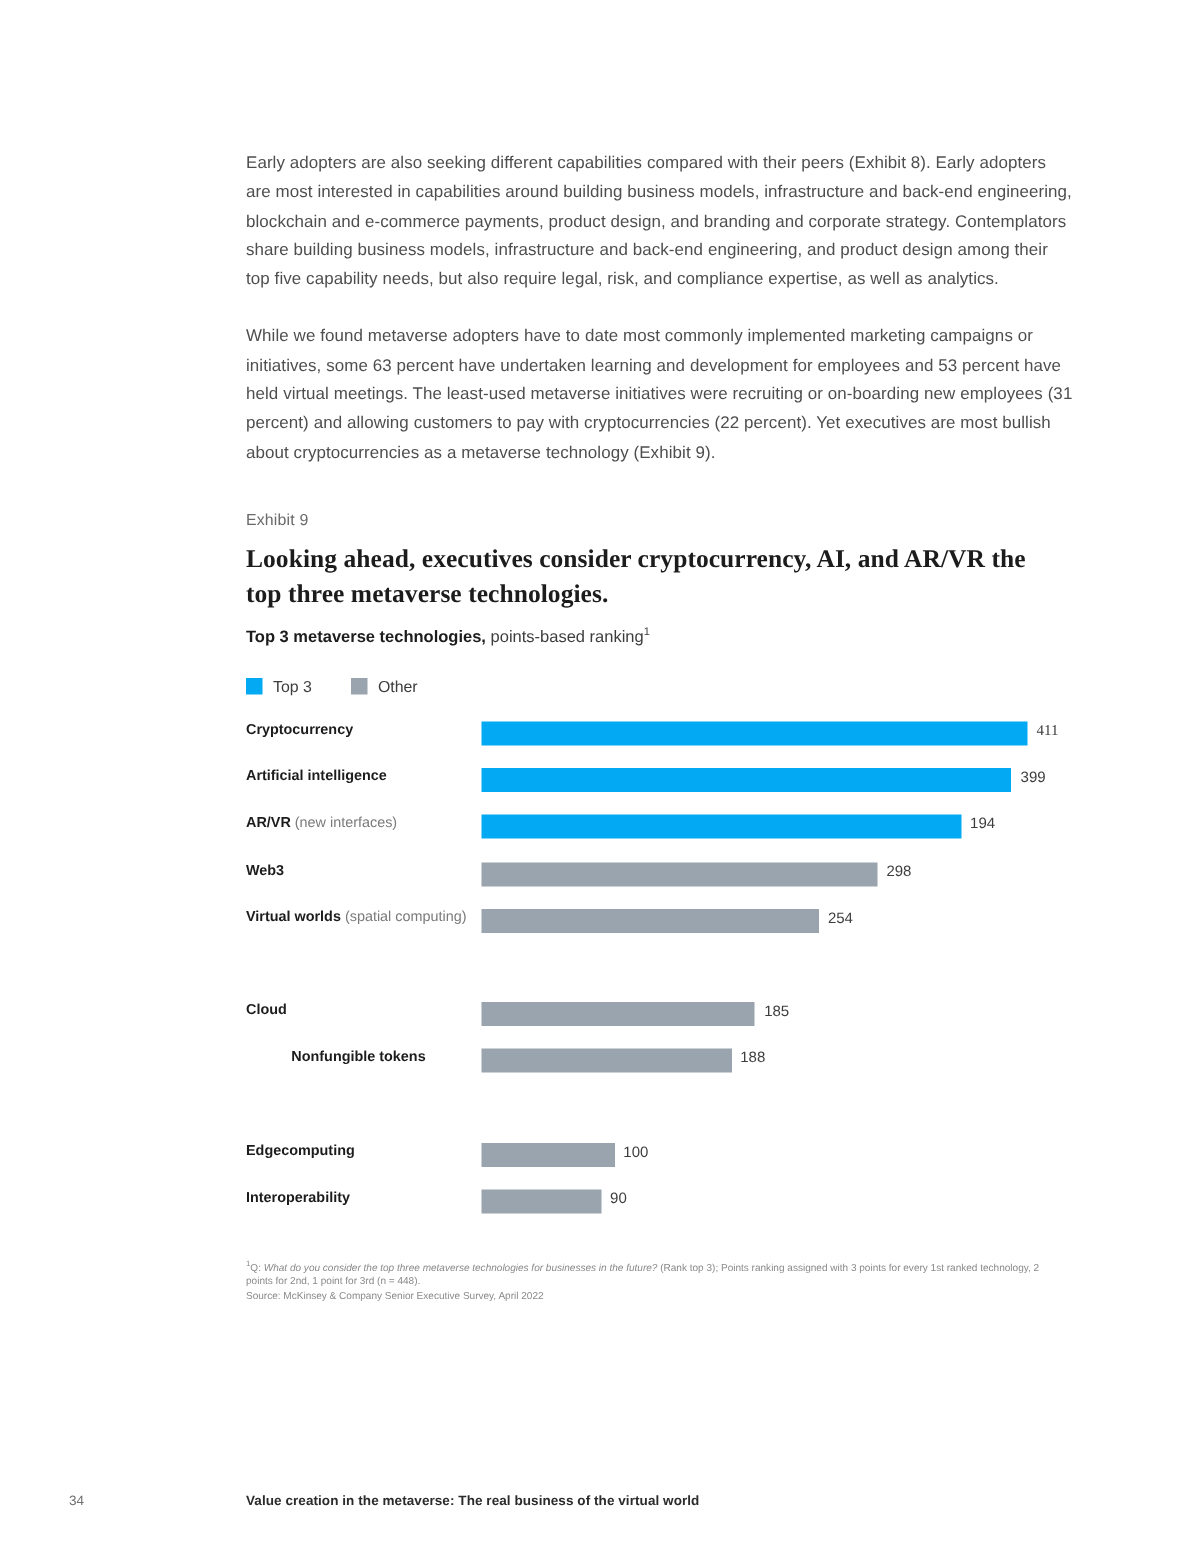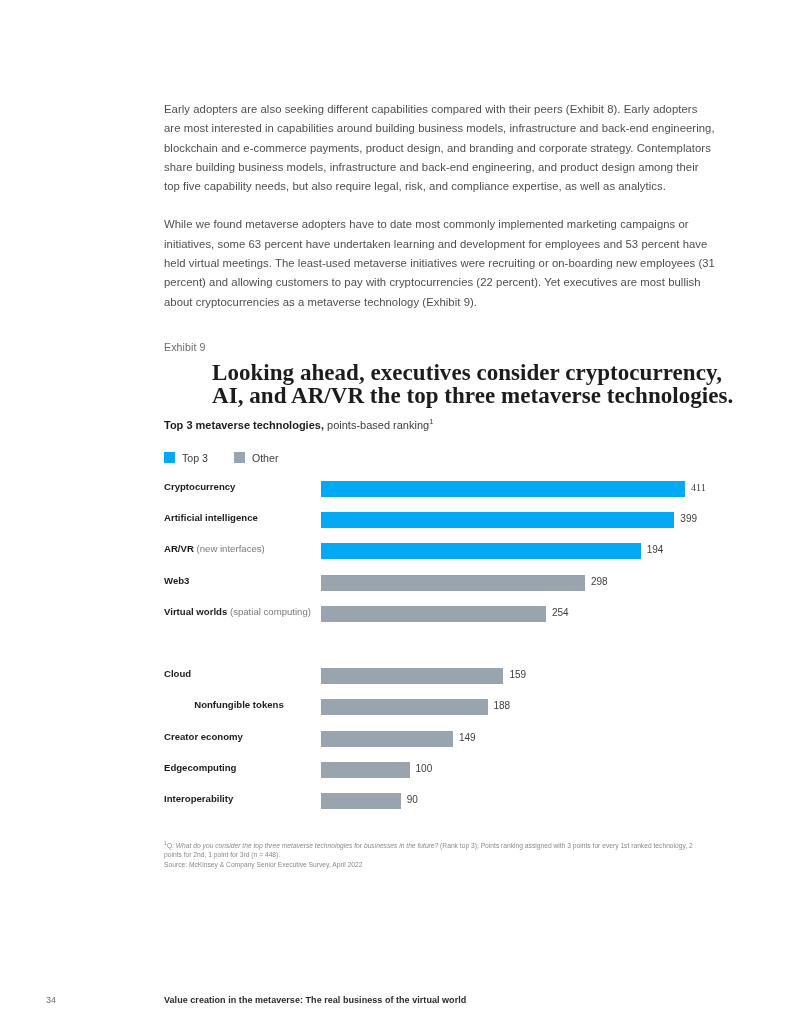--- a/index.html
+++ b/index.html
@@ -50,25 +50,24 @@
     color: #6a6a6a;
     letter-spacing: 0.01em;
   }
   .exhibit-title {
     position: absolute;
     left: 164px;
     top: 362px;
     width: 540px;
     font-family: "Liberation Serif", "DejaVu Serif", serif;
     font-weight: bold;
-    font-size: 23px;
+    font-size: 17px;
     line-height: 22.5px;
     color: #1c1c1c;
     letter-spacing: 0.002em;
-    margin-left: 48px;
   }
   .chart-subtitle {
     position: absolute;
     left: 164px;
     top: 419px;
     font-size: 11px;
     color: #3d3d3d;
     text-align: right;
   }
   .chart-subtitle .st-bold {
@@ -249,35 +248,28 @@
         <div class="bar-track">
           <span class="bar-fill" style="width: 224.954px; background: rgb(154, 164, 174);"></span>
         </div>
         <span class="bar-value" style="left: 387.954px;">254</span>
       </div>
       <div class="bar-row" style="top: 187.2px;">
         <div class="bar-label"><span class="lb-bold">Cloud</span></div>
         <div class="bar-track">
           <span class="bar-fill" style="width: 182.443px; background: rgb(154, 164, 174);"></span>
         </div>
-        <span class="bar-value" style="left: 345.443px;">159</span>
+        <span class="bar-value" style="left: 345.443px;">185</span>
       </div>
       <div class="bar-row" style="top: 218.4px; text-align: center;">
         <div class="bar-label"><span class="lb-bold">Nonfungible tokens</span></div>
         <div class="bar-track">
           <span class="bar-fill" style="width: 166.501px; background: rgb(154, 164, 174);"></span>
         </div>
         <span class="bar-value" style="left: 329.501px;">188</span>
-      </div>
-      <div class="bar-row" style="top: 249.6px;">
-        <div class="bar-label"><span class="lb-bold">Creator economy</span></div>
-        <div class="bar-track">
-          <span class="bar-fill" style="width: 131.961px; background: rgb(154, 164, 174);"></span>
-        </div>
-        <span class="bar-value" style="left: 294.961px;">149</span>
       </div>
       <div class="bar-row" style="top: 280.8px;">
         <div class="bar-label"><span class="lb-bold">Edgecomputing</span></div>
         <div class="bar-track">
           <span class="bar-fill" style="width: 88.5645px; background: rgb(154, 164, 174);"></span>
         </div>
         <span class="bar-value" style="left: 251.564px;">100</span>
       </div>
       <div class="bar-row" style="top: 312px;">
         <div class="bar-label"><span class="lb-bold">Interoperability</span></div>

